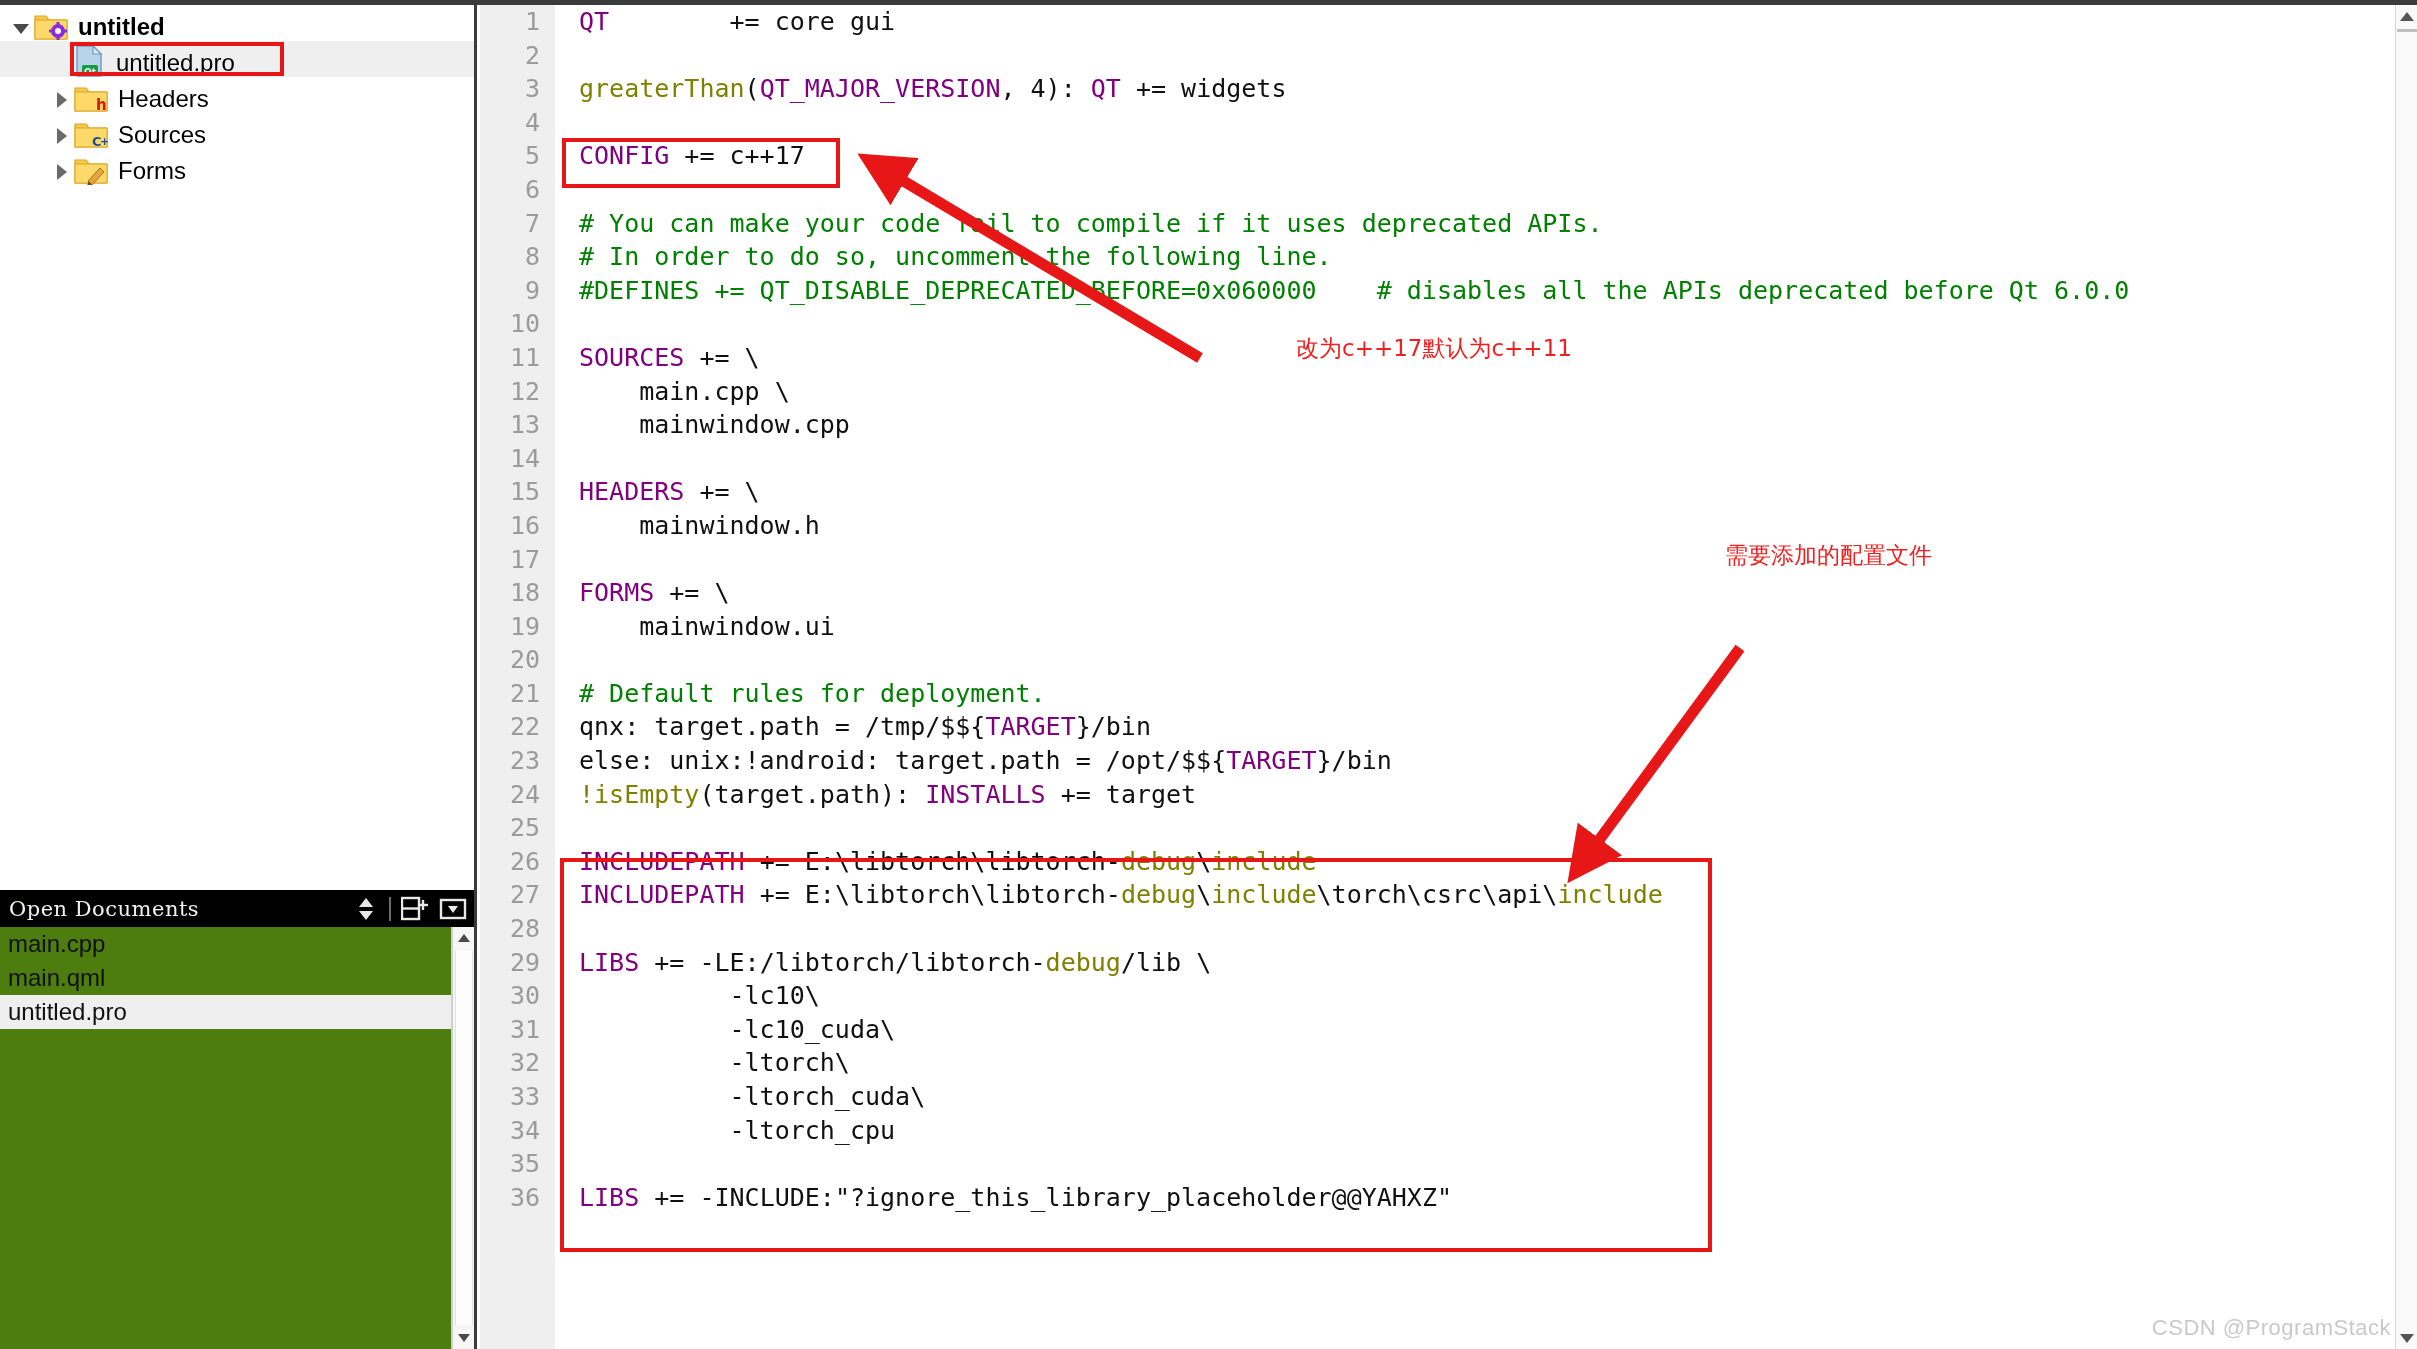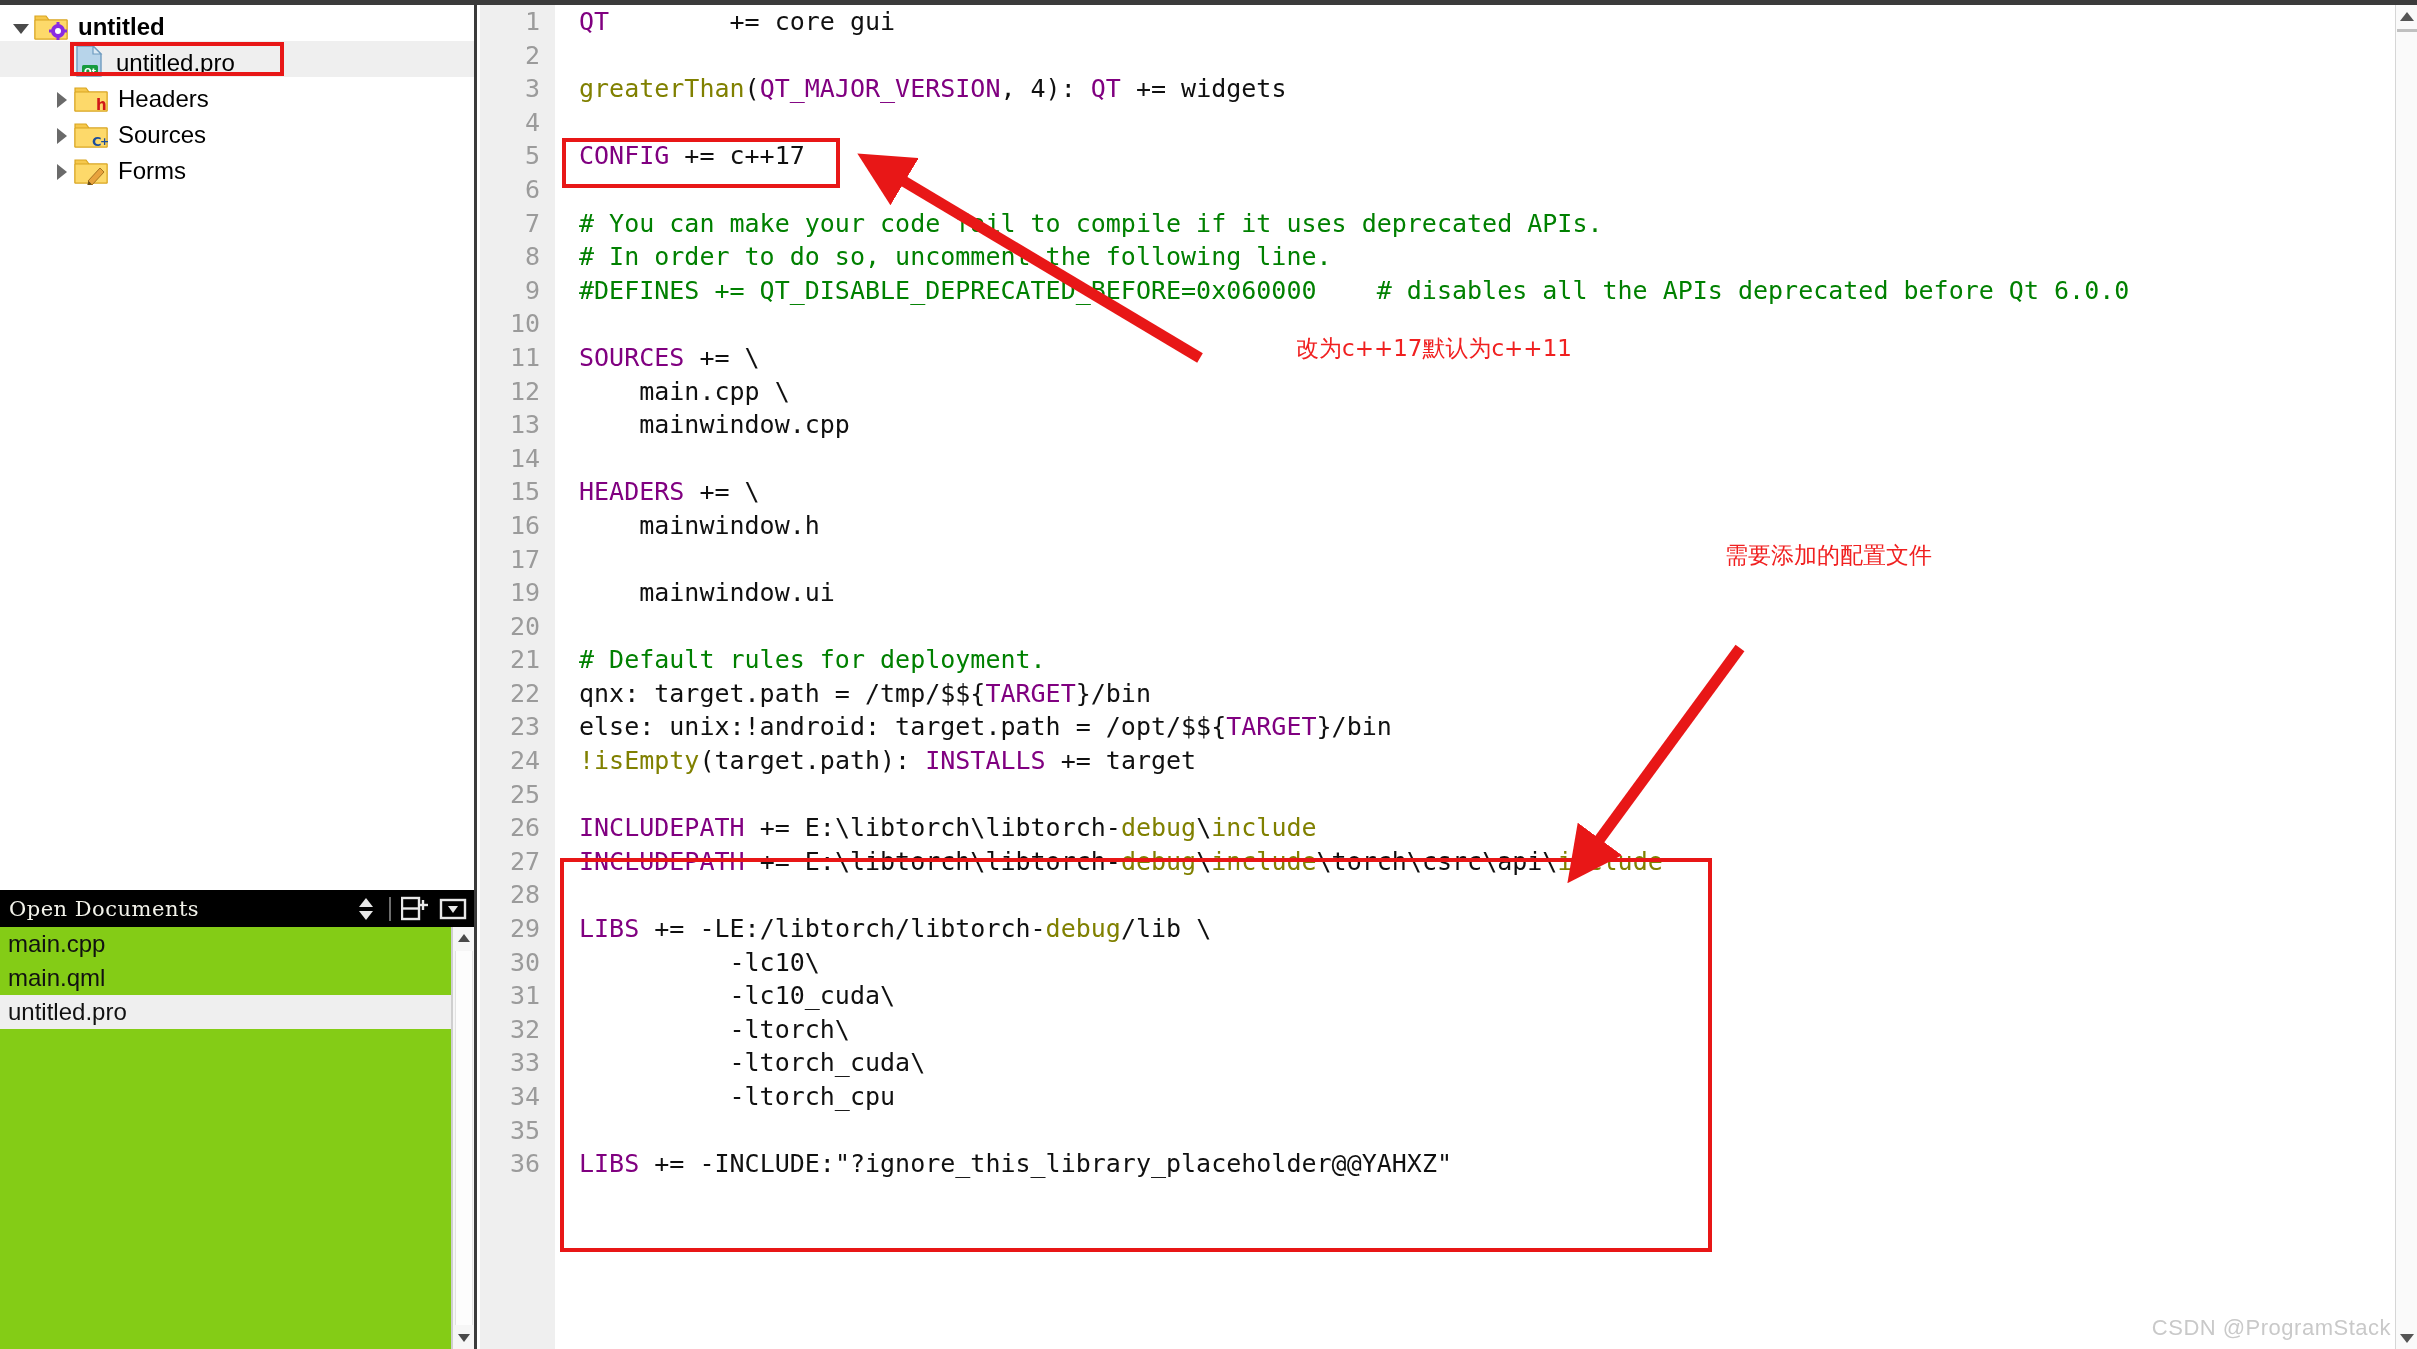--- a/index.html
+++ b/index.html
@@ -90,21 +90,21 @@
     display: flex; align-items: center; justify-content: center;
     margin-right: 4px;
   }
   .od-sep {
     width: 2px; height: 24px; background: #6d6d6d; margin: 0 7px 0 2px;
   }
 
   .od-list {
     position: absolute; left: 0; top: 922px;
     width: 452px; height: 422px;
-    background: #84cc16;
+    background: #4d7c0f;
     border-right: 1px solid #cfcfcf;
   }
   .od-item {
     height: 34px;
     display: flex; align-items: center;
     padding-left: 8px;
     font-size: 24px;
     color: #111111;
   }
   .od-item.selected { background: #efefef; }
@@ -378,20 +378,21 @@
         <div class="line"><span class="ln">8</span><span class="src"><span class="t-cmt"># In order to do so, uncomment the following line.</span></span></div>
         <div class="line"><span class="ln">9</span><span class="src"><span class="t-cmt">#DEFINES += QT_DISABLE_DEPRECATED_BEFORE=0x060000    # disables all the APIs deprecated before Qt 6.0.0</span></span></div>
         <div class="line"><span class="ln">10</span><span class="src"></span></div>
         <div class="line"><span class="ln">11</span><span class="src"><span class="t-var">SOURCES</span><span class="t-plain"> += \</span></span></div>
         <div class="line"><span class="ln">12</span><span class="src"><span class="t-plain">    main.cpp \</span></span></div>
         <div class="line"><span class="ln">13</span><span class="src"><span class="t-plain">    mainwindow.cpp</span></span></div>
         <div class="line"><span class="ln">14</span><span class="src"></span></div>
         <div class="line"><span class="ln">15</span><span class="src"><span class="t-var">HEADERS</span><span class="t-plain"> += \</span></span></div>
         <div class="line"><span class="ln">16</span><span class="src"><span class="t-plain">    mainwindow.h</span></span></div>
         <div class="line"><span class="ln">17</span><span class="src"></span></div>
+        <div class="line"><span class="ln">18</span><span class="src"><span class="t-var">FORMS</span><span class="t-plain"> += \</span></span></div>
         <div class="line"><span class="ln">19</span><span class="src"><span class="t-plain">    mainwindow.ui</span></span></div>
         <div class="line"><span class="ln">20</span><span class="src"></span></div>
         <div class="line"><span class="ln">21</span><span class="src"><span class="t-cmt"># Default rules for deployment.</span></span></div>
         <div class="line"><span class="ln">22</span><span class="src"><span class="t-plain">qnx: target.path = /tmp/$${</span><span class="t-var">TARGET</span><span class="t-plain">}/bin</span></span></div>
         <div class="line"><span class="ln">23</span><span class="src"><span class="t-plain">else: unix:!android: target.path = /opt/$${</span><span class="t-var">TARGET</span><span class="t-plain">}/bin</span></span></div>
         <div class="line"><span class="ln">24</span><span class="src"><span class="t-func">!isEmpty</span><span class="t-plain">(target.path): </span><span class="t-var">INSTALLS</span><span class="t-plain"> += target</span></span></div>
         <div class="line"><span class="ln">25</span><span class="src"></span></div>
         <div class="line"><span class="ln">26</span><span class="src"><span class="t-var">INCLUDEPATH</span><span class="t-plain"> += E:\libtorch\libtorch-</span><span class="t-olive">debug</span><span class="t-plain">\</span><span class="t-olive">include</span></span></div>
         <div class="line"><span class="ln">27</span><span class="src"><span class="t-var">INCLUDEPATH</span><span class="t-plain"> += E:\libtorch\libtorch-</span><span class="t-olive">debug</span><span class="t-plain">\</span><span class="t-olive">include</span><span class="t-plain">\torch\csrc\api\</span><span class="t-olive">include</span></span></div>
         <div class="line"><span class="ln">28</span><span class="src"></span></div>

